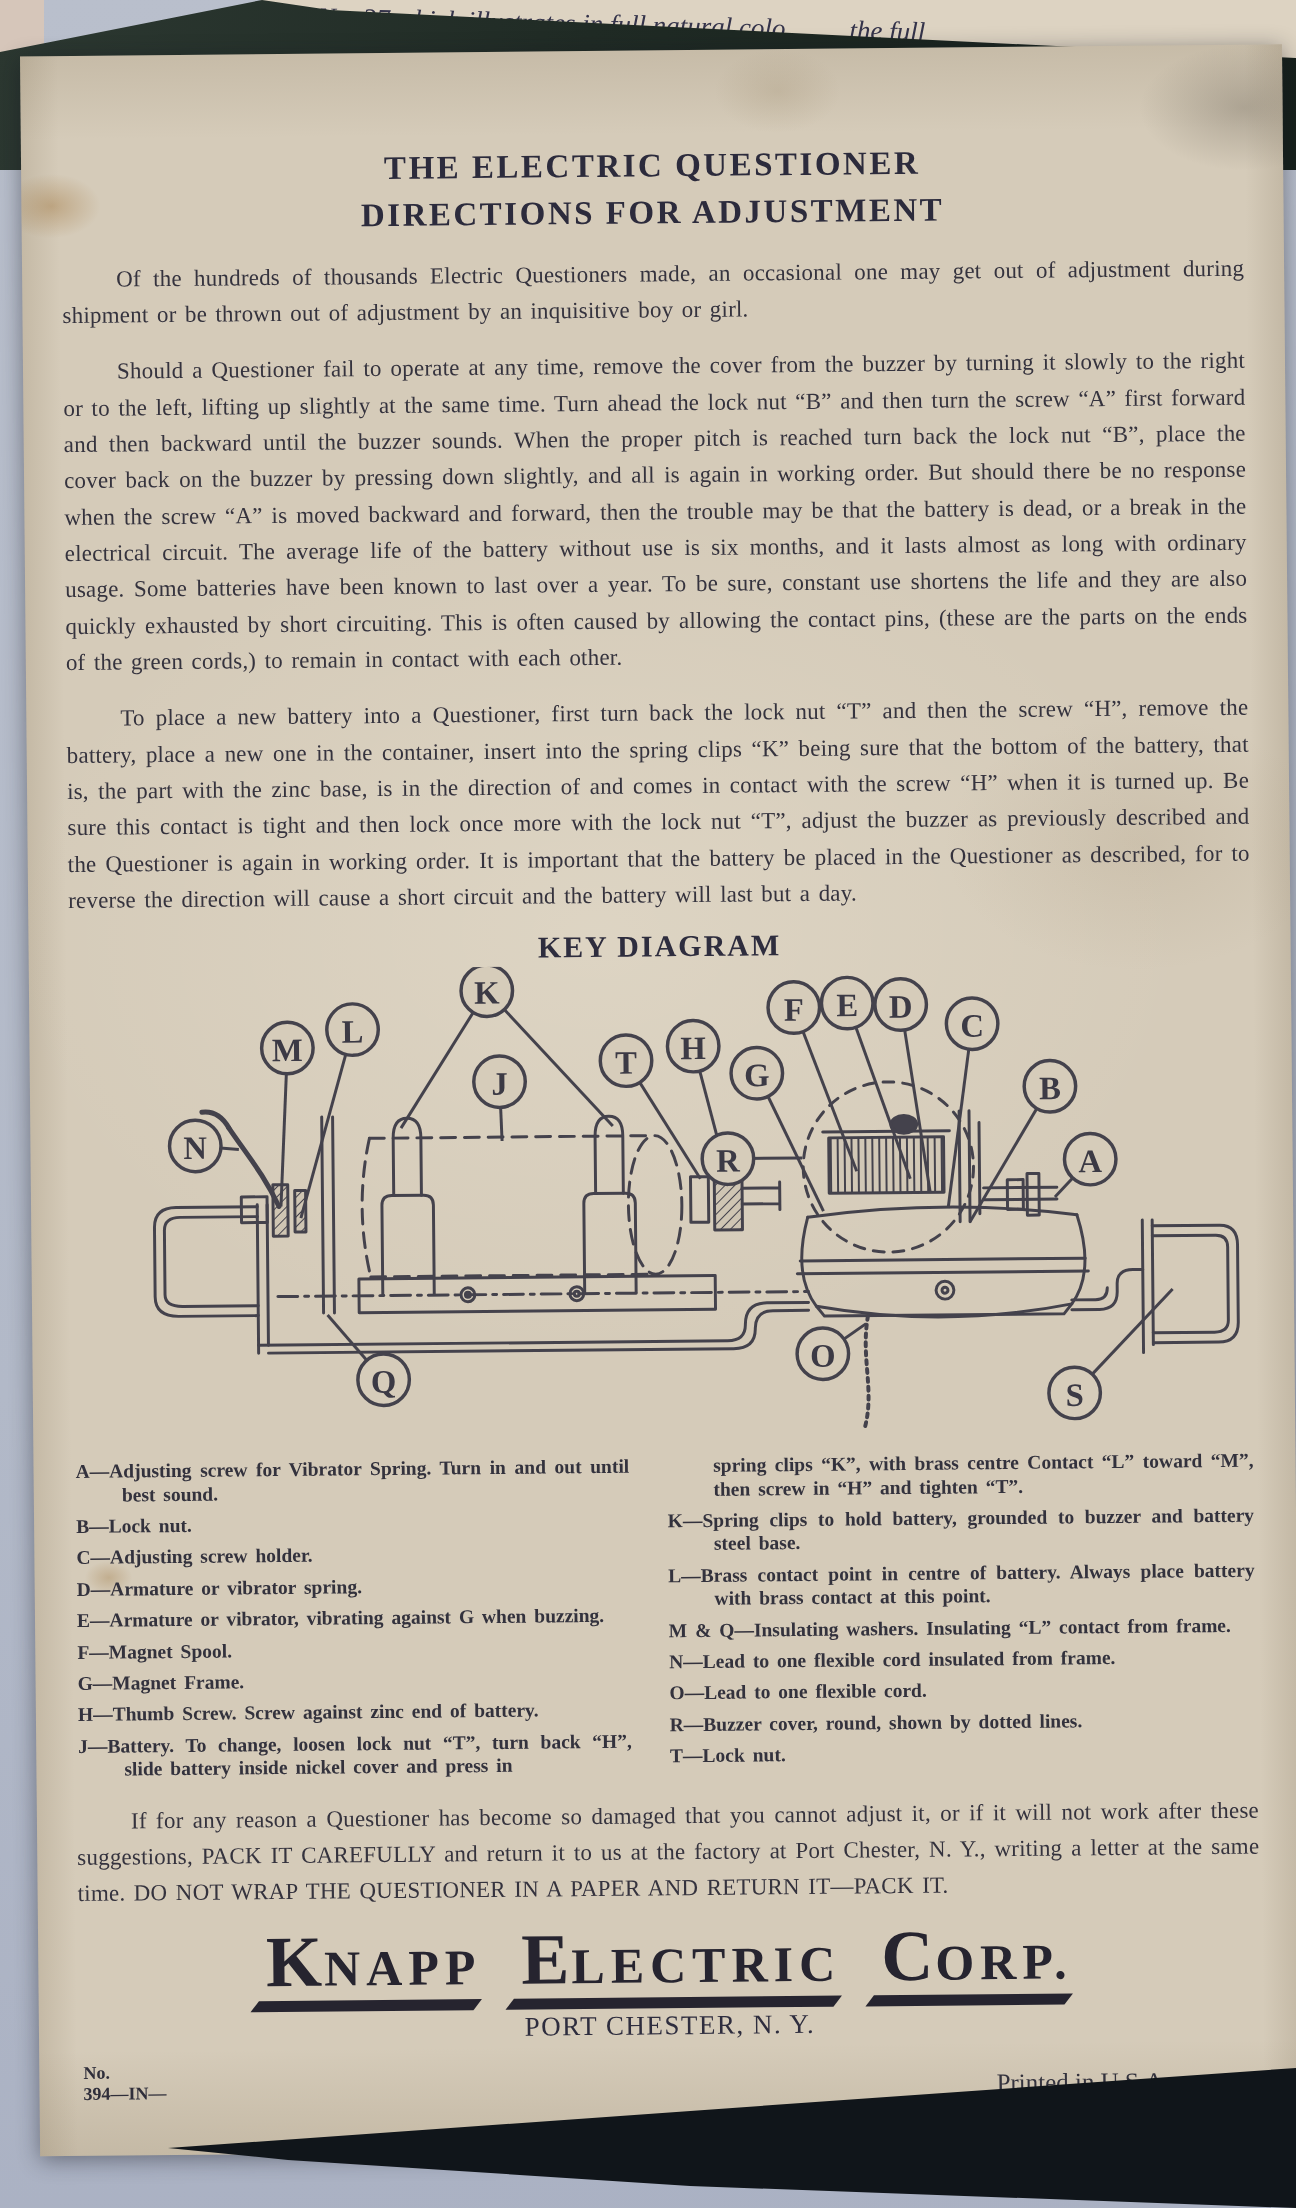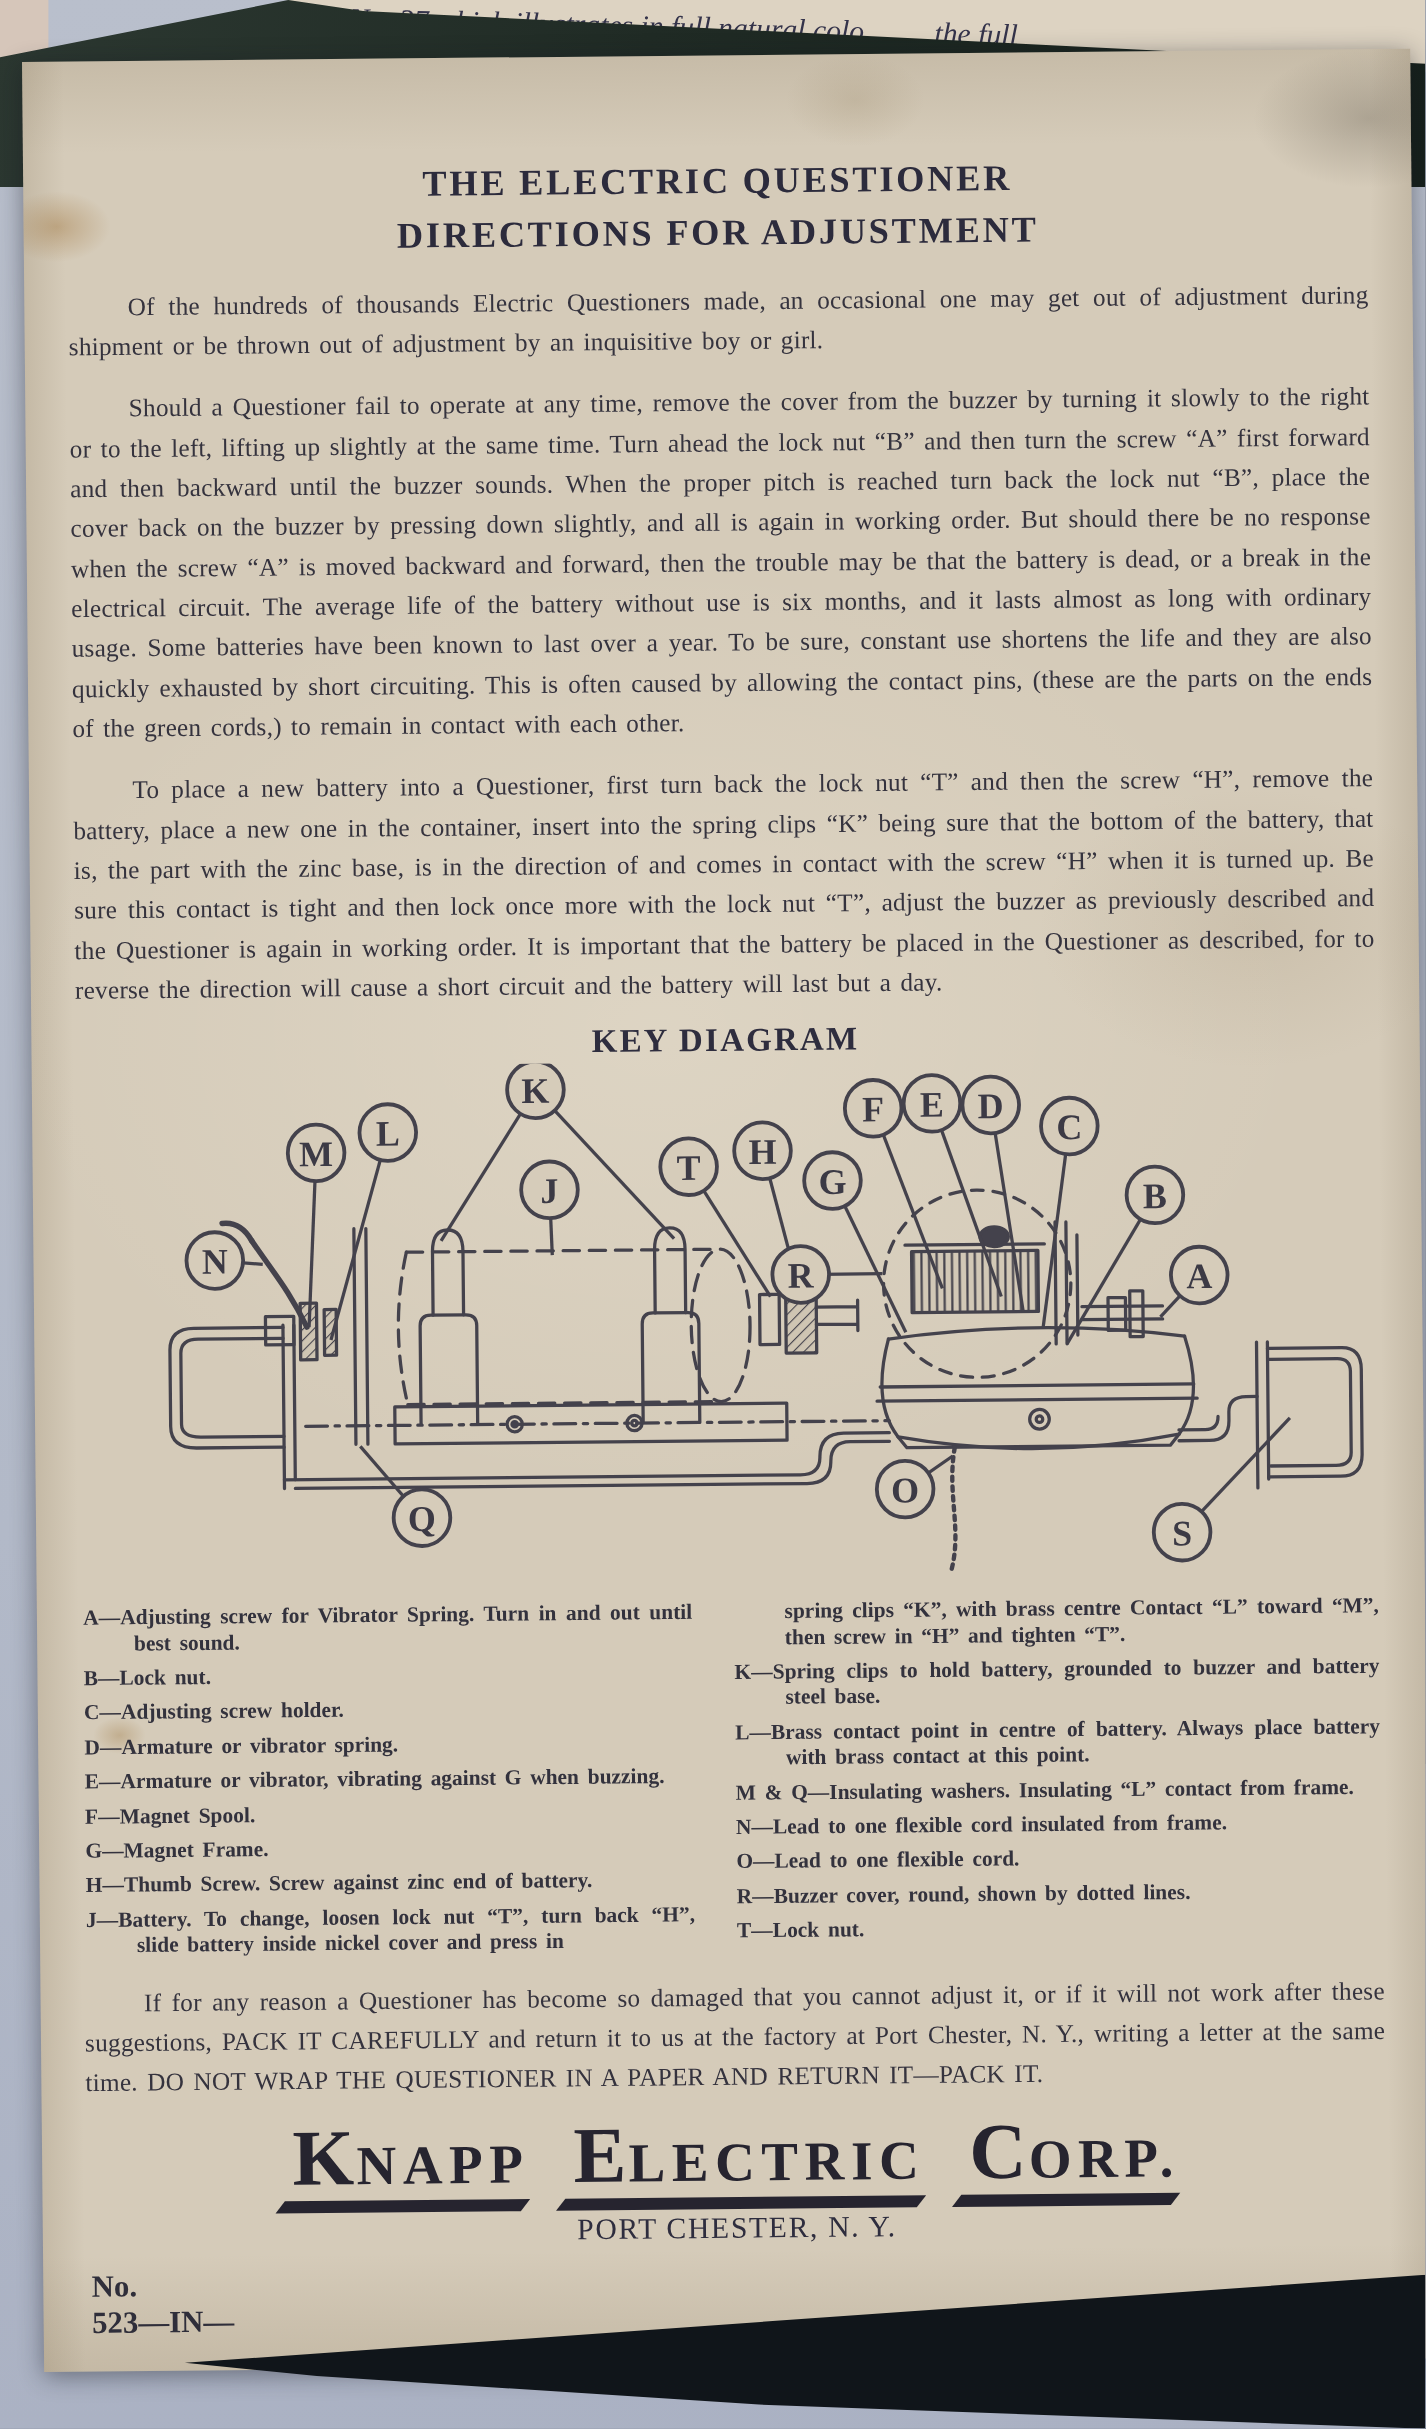--- a/index.html
+++ b/index.html
@@ -56,21 +56,21 @@
   .closing{margin-top:14px;}
   .logo{ text-align:center;margin-top:10px;white-space:nowrap;}
   .logo-word{position:relative;display:inline-block;font-weight:bold;font-size:50px;letter-spacing:6px;
     color:#26242f;margin:0 20px;}
   .logo-word .cap{font-size:72px;letter-spacing:2px;}
   .logo-word::after{content:'';position:absolute;left:-12px;right:4px;bottom:-8px;height:11px;
     background:#26242f;transform:skewX(-38deg);}
   .logo-city{text-align:center;font-size:27px;letter-spacing:1.5px;margin-top:10px;color:#2e2d3e;}
   .footer{display:flex;justify-content:space-between;align-items:flex-end;margin-top:16px;
     padding-left:4px;padding-right:92px;}
-  .no-block{font-size:28px;font-weight:bold;line-height:1.2;color:#2f2e3a;}
+  .no-block{font-size:18px;font-weight:bold;line-height:1.2;color:#2f2e3a;}
   .printed{font-size:25px;color:#33323d;}
 </style>
 </head>
 <body>
 
 <div class="photo">
 
   <div class="sliver">
     <div class="sliver-text">
       <span class="frag-l">No. 37 which illustrates in full natural colo</span>
@@ -245,20 +245,20 @@
     </div>
 
     <p class="bp closing">If for any reason a Questioner has become so damaged that you cannot adjust it, or if it will not work after these suggestions, PACK IT CAREFULLY and return it to us at the factory at Port Chester, N. Y., writing a letter at the same time. DO NOT WRAP THE QUESTIONER IN A PAPER AND RETURN IT—PACK IT.</p>
 
     <div class="logo" id="logo-words"><span class="logo-word"><span class="cap">K</span>NAPP</span><span class="logo-word"><span class="cap">E</span>LECTRIC</span><span class="logo-word"><span class="cap">C</span>ORP.</span></div>
     <div class="logo-city">PORT CHESTER, N. Y.</div>
 
     <div class="footer">
       <div class="no-block">
         <div>No.</div>
-        <div>523—IN—</div>
+        <div>394—IN—</div>
       </div>
       <div class="printed">Printed in U.S.A.</div>
     </div>
   </div>
 
   <div class="cover-bottom"></div>
 </div>
 
 </body></html>

